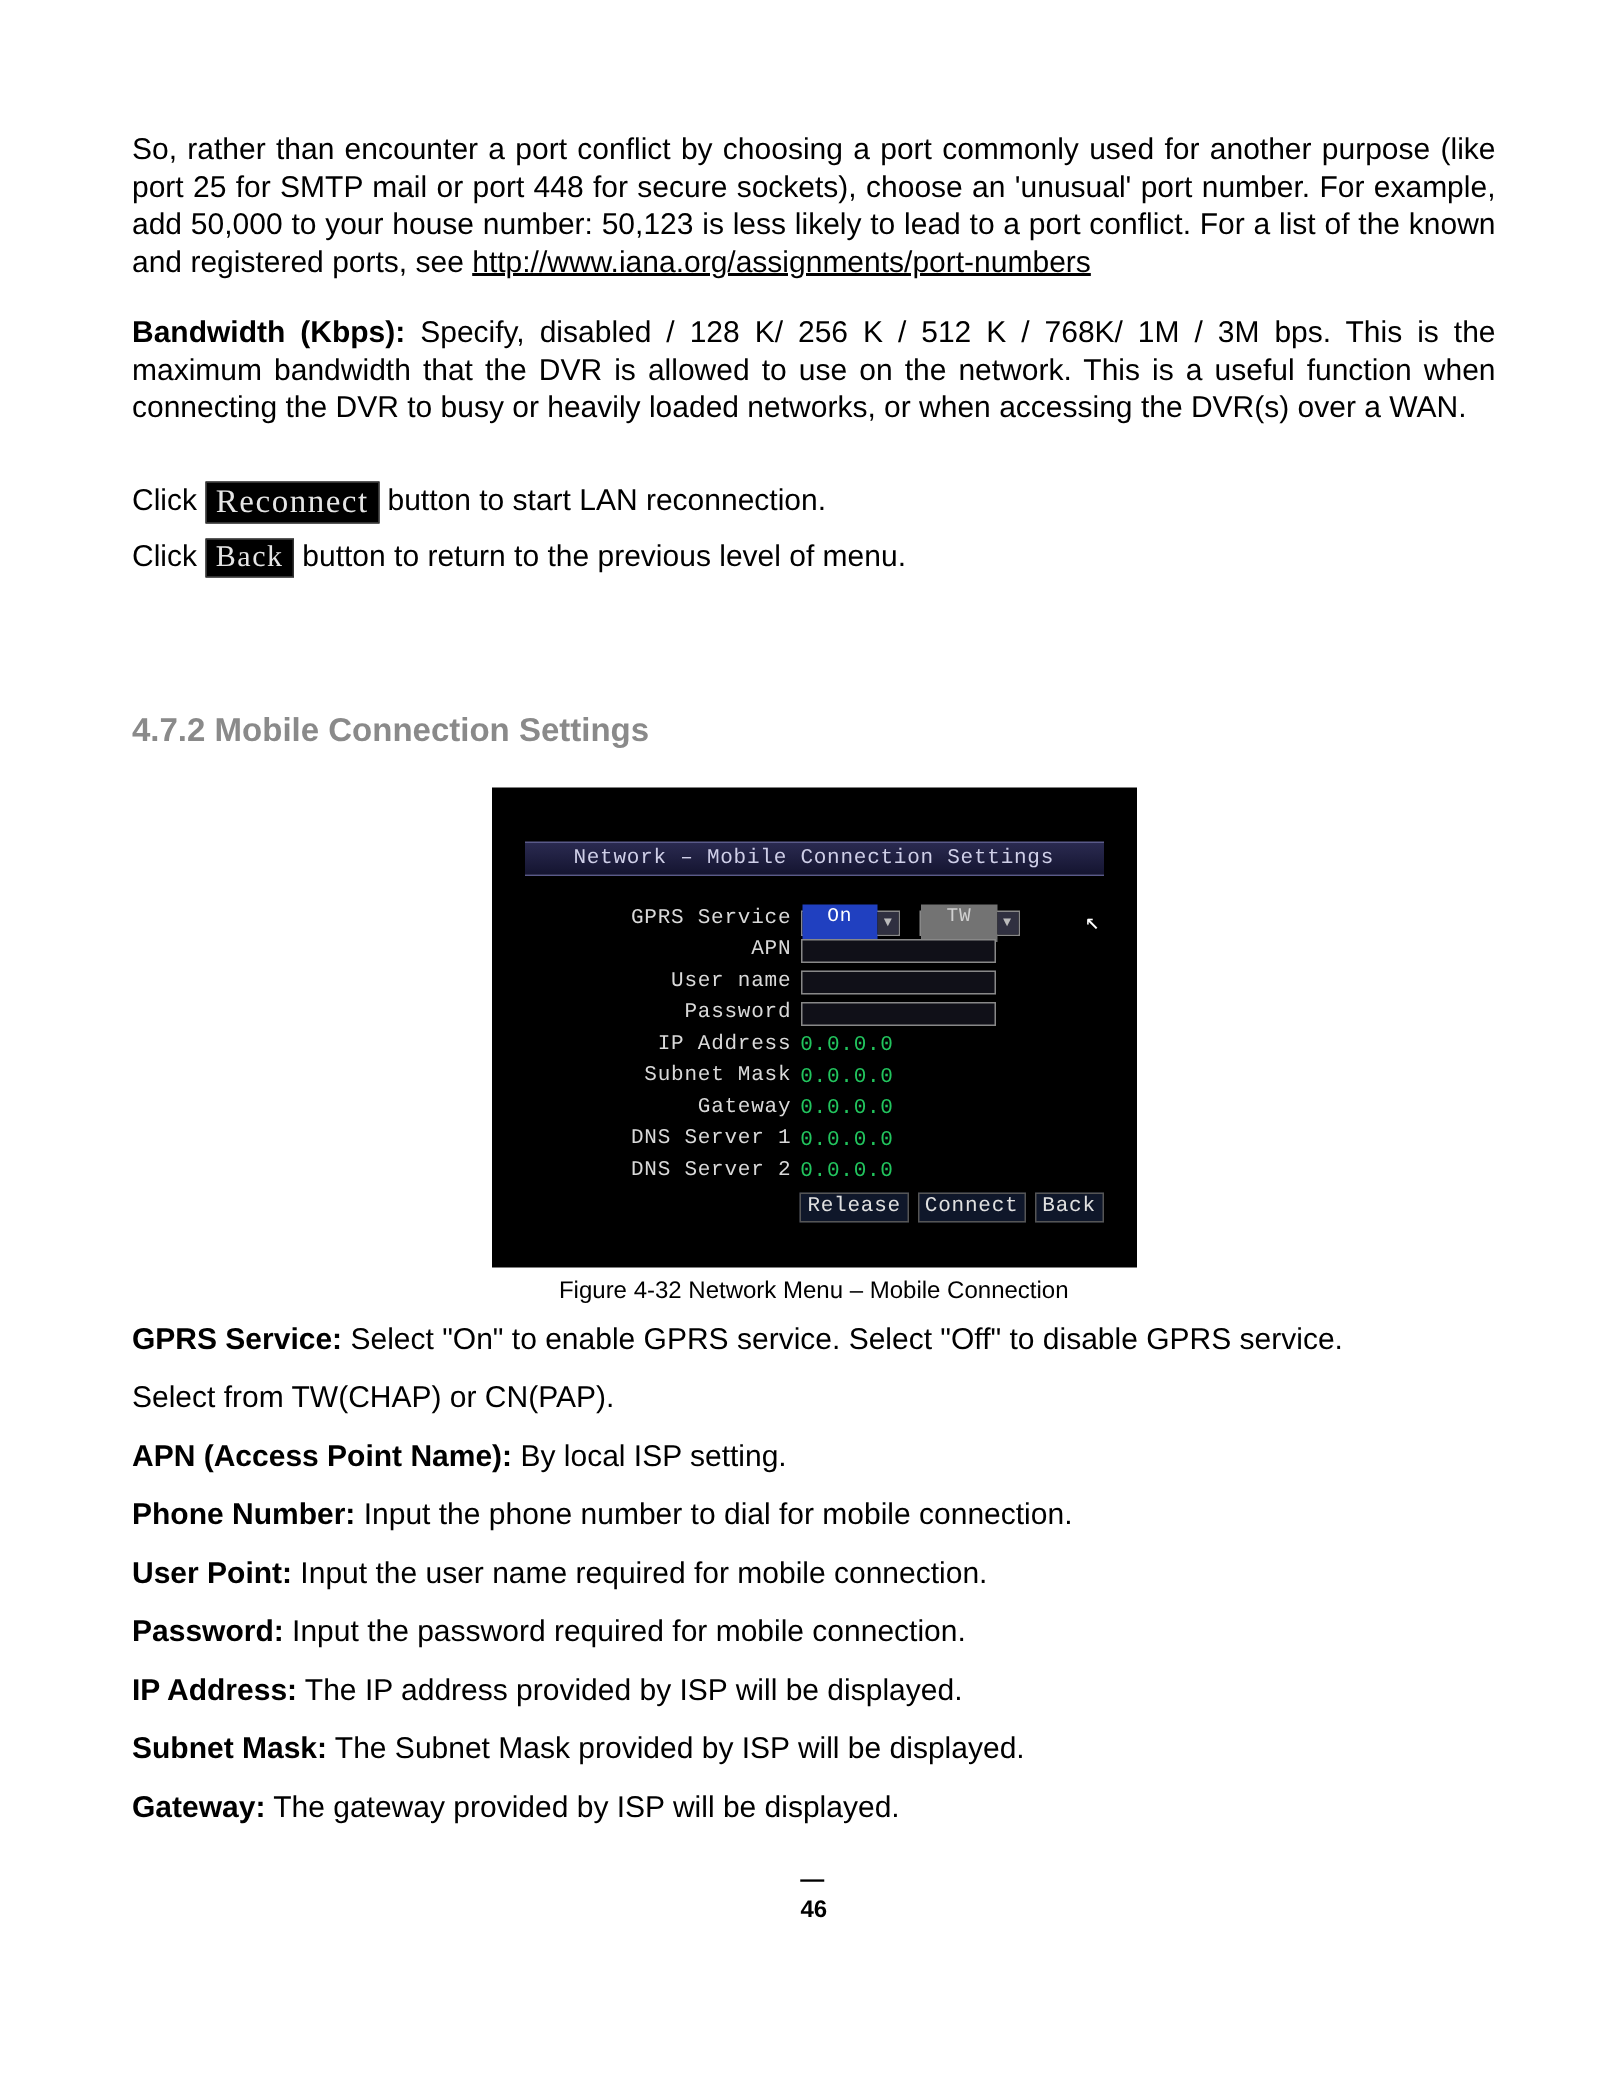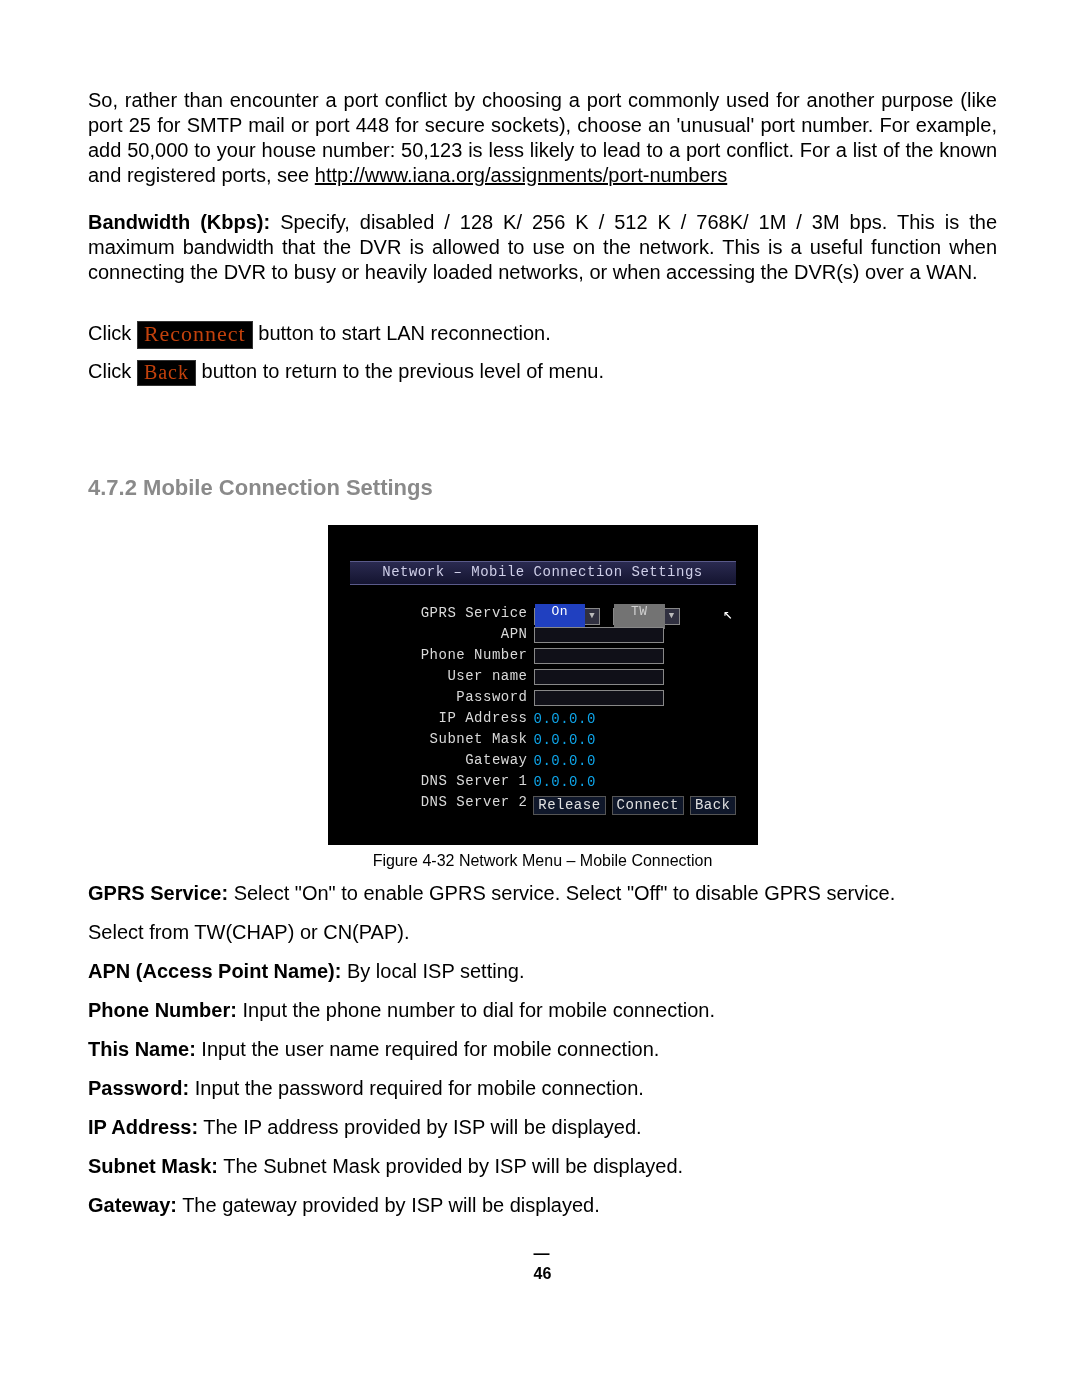--- a/index.html
+++ b/index.html
@@ -25,21 +25,21 @@
     text-align: justify;
   }
   .para .bold { font-weight: bold; }
   .link { text-decoration: underline; }
   .click-line { margin-bottom: 10px; }
   .inline-btn {
     display: inline-block;
     vertical-align: middle;
     font-family: "Times New Roman", serif;
     background: #000;
-    color: #c2410c;
+    color: #e5e5e5;
     padding: 1px 6px 3px 6px;
     font-size: 22px;
     letter-spacing: 1px;
     border: 1px solid #333;
     line-height: 1;
   }
   .section-heading {
     font-family: Arial, Helvetica, sans-serif;
     font-weight: bold;
     color: #8a8a8a;
@@ -90,21 +90,21 @@
   .scr-label {
     width: 160px;
     text-align: right;
     padding-right: 6px;
     color: #d9d9d9;
     white-space: nowrap;
   }
   .scr-val {
     width: 130px;
     height: 16px;
-    color: #0ea5e9;
+    color: #22c55e;
   }
   .scr-input {
     width: 130px;
     height: 16px;
     border: 1px solid #888;
     background: #101018;
     box-sizing: border-box;
   }
   .scr-select {
     display: inline-flex;
@@ -217,24 +217,20 @@
               <span class="sel-val plain">TW</span>
               <span class="sel-arrow">▼</span>
             </span>
           </div>
         </div>
         <div class="scr-row">
           <div class="scr-label">APN</div>
           <div class="scr-input"></div>
         </div>
         <div class="scr-row">
-          <div class="scr-label">Phone Number</div>
-          <div class="scr-input"></div>
-        </div>
-        <div class="scr-row">
           <div class="scr-label">User name</div>
           <div class="scr-input"></div>
         </div>
         <div class="scr-row">
           <div class="scr-label">Password</div>
           <div class="scr-input"></div>
         </div>
         <div class="scr-row">
           <div class="scr-label">IP Address</div>
           <div class="scr-val">0.0.0.0</div>
@@ -273,21 +269,21 @@
 
   <div class="def-line">
     <span class="bold">APN (Access Point Name):</span><span> By local ISP setting.</span>
   </div>
 
   <div class="def-line">
     <span class="bold">Phone Number:</span><span> Input the phone number to dial for mobile connection.</span>
   </div>
 
   <div class="def-line">
-    <span class="bold">This Name:</span><span> Input the user name required for mobile connection.</span>
+    <span class="bold">User Point:</span><span> Input the user name required for mobile connection.</span>
   </div>
 
   <div class="def-line">
     <span class="bold">Password:</span><span> Input the password required for mobile connection.</span>
   </div>
 
   <div class="def-line">
     <span class="bold">IP Address:</span><span> The IP address provided by ISP will be displayed.</span>
   </div>
 

